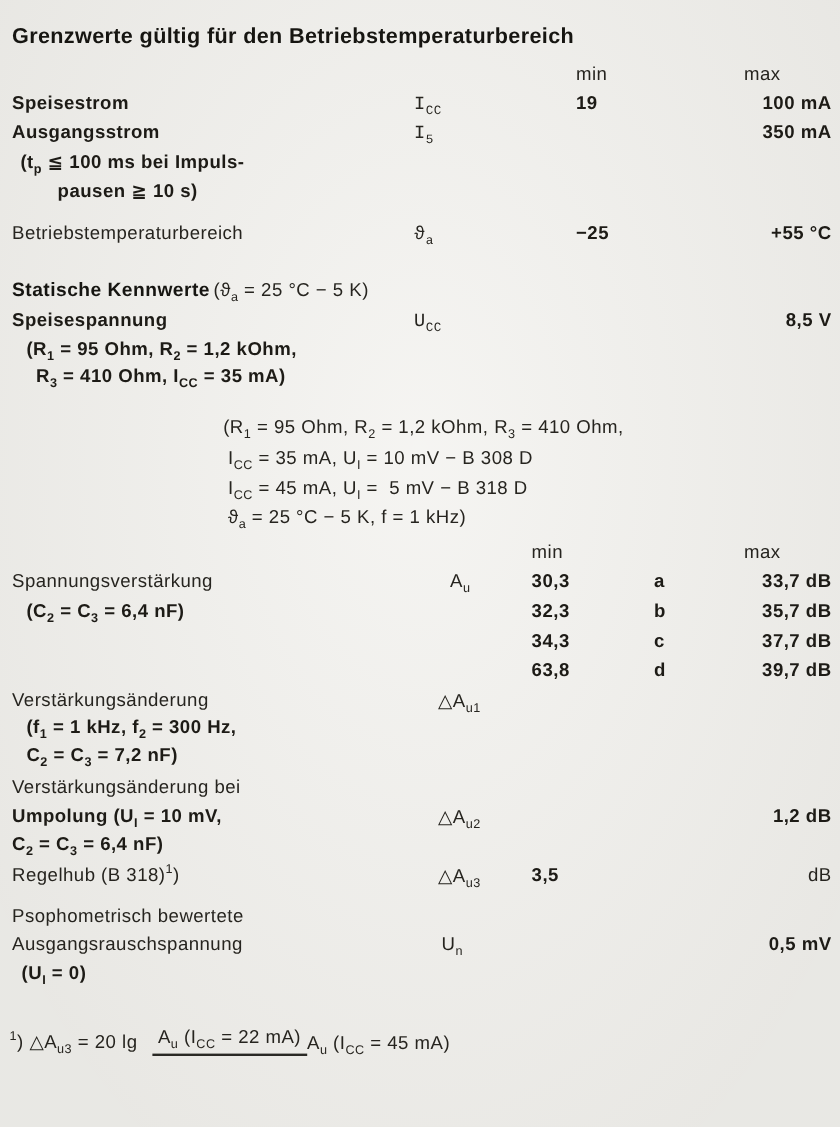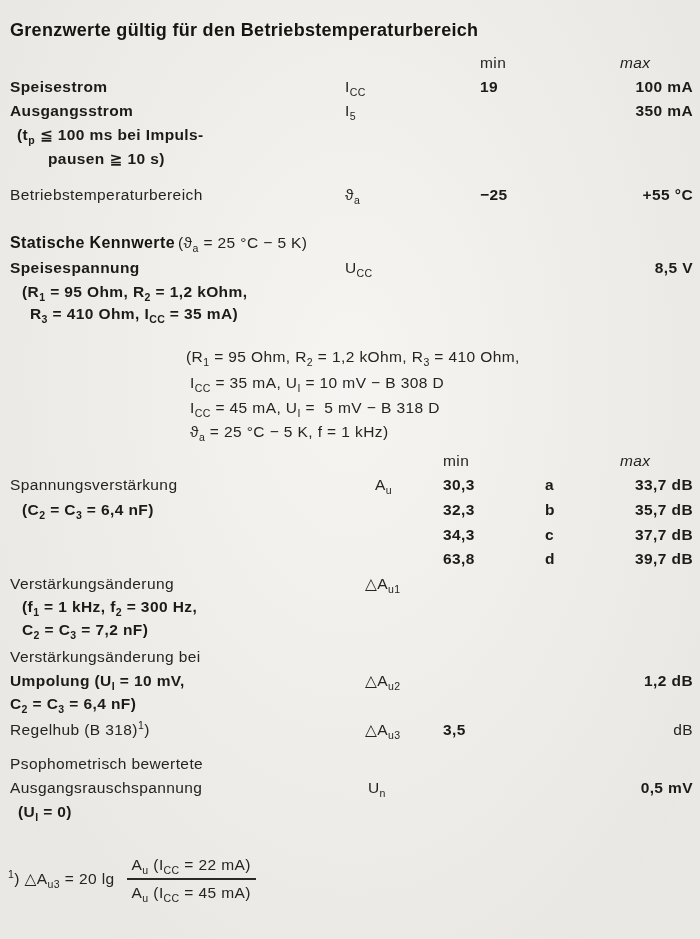--- a/index.html
+++ b/index.html
@@ -18,35 +18,35 @@
   .shead{font-size:16px;font-weight:700;color:#161511;}
   .lab{left:10px;}
   .i-tp{left:17px;}
   .i-pausen{left:48px;}
   .i-par{left:22px;}
   .i-par2{left:30px;}
   .i-ui0{left:18px;}
   .statcond{left:178px;}
   .dyncond1{left:186px;}
   .dyncond{left:190px;}
-  .sym{left:345px;}
+  .sym{left:345px;font-family:Liberation Mono, monospace;}
   .sym-au{left:375px;}
   .sym-d{left:365px;}
   .sym-un{left:368px;}
   .min1{left:480px;}
   .min2{left:443px;}
   .grp{left:545px;}
   .maxv{left:520px;width:173px;text-align:right;}
-  .hmax{left:620px;font-style:italic;}
+  .hmax{left:620px;}
   sub{font-size:68%;line-height:0;}
   sup{font-size:68%;line-height:0;}
   .formula{position:absolute;left:8px;top:856px;display:flex;align-items:center;
            font-size:15.5px;letter-spacing:0.4px;color:#26241f;}
   .formula .fx{white-space:pre;margin-right:12px;}
-  .frac{display:inline-flex;flex-direction:column;align-items:center;}
+  .frac{display:inline-flex;align-items:center;}
   .frac .num{padding:0 5px 4px;border-bottom:2px solid #2a2925;white-space:pre;}
   .frac .den{padding-top:4px;white-space:pre;}
 </style>
 </head>
 <body>
 
 <div class="paper">
 
   <div class="row" style="top:20px">
     <span class="lab title">Grenzwerte gültig für den Betriebstemperaturbereich</span>

